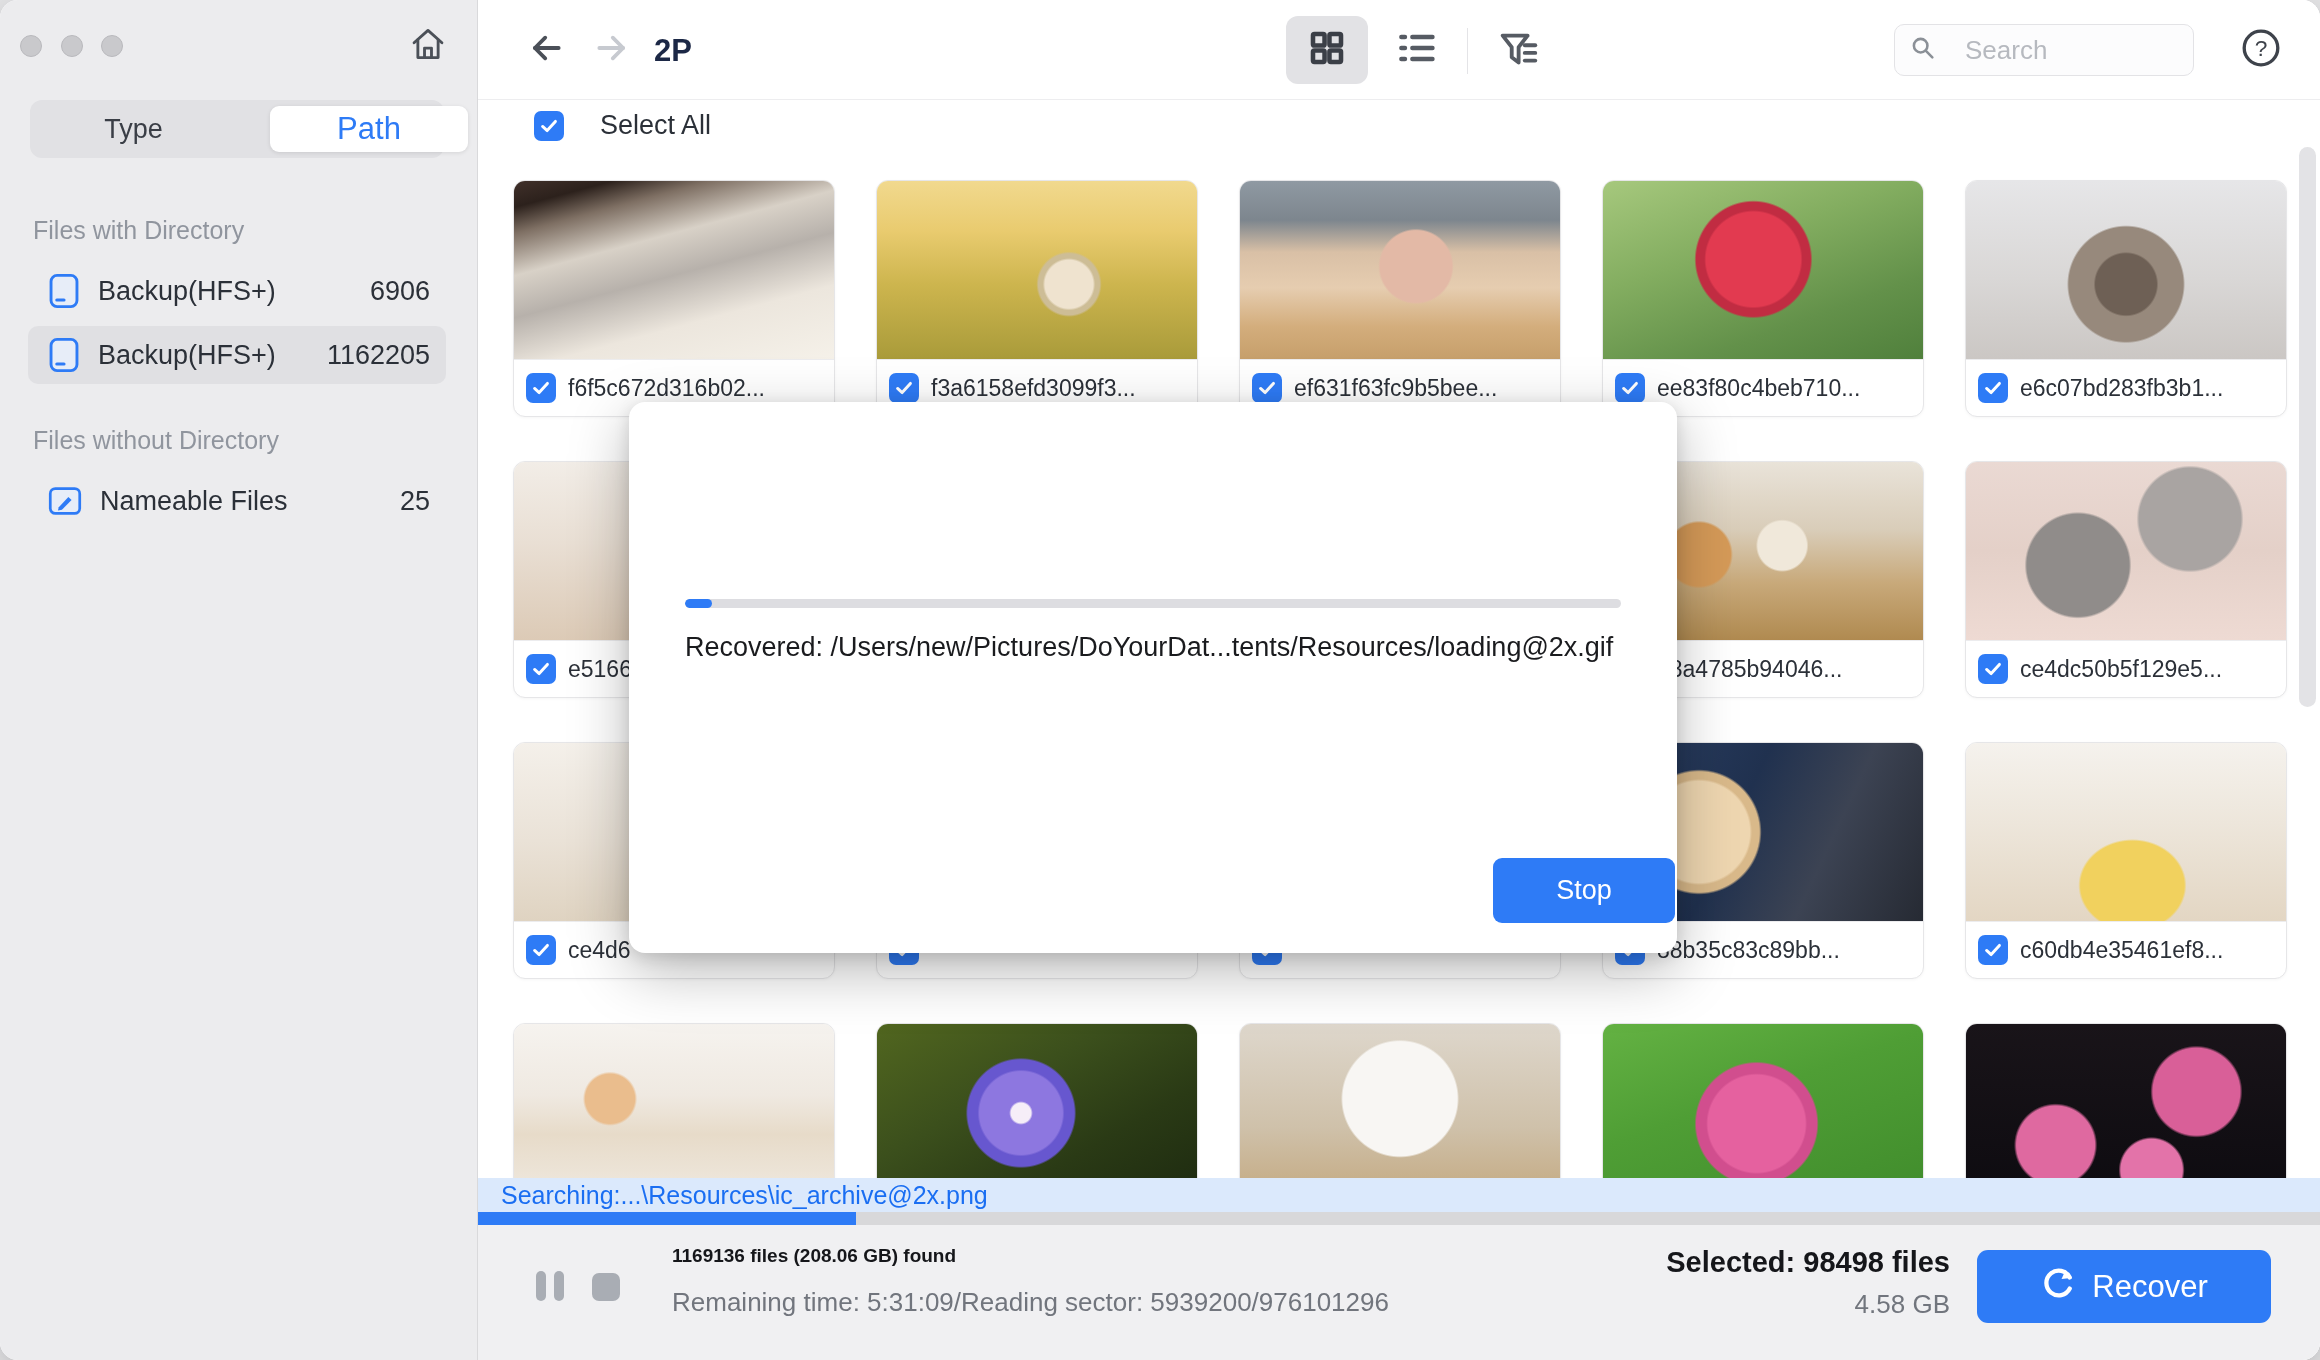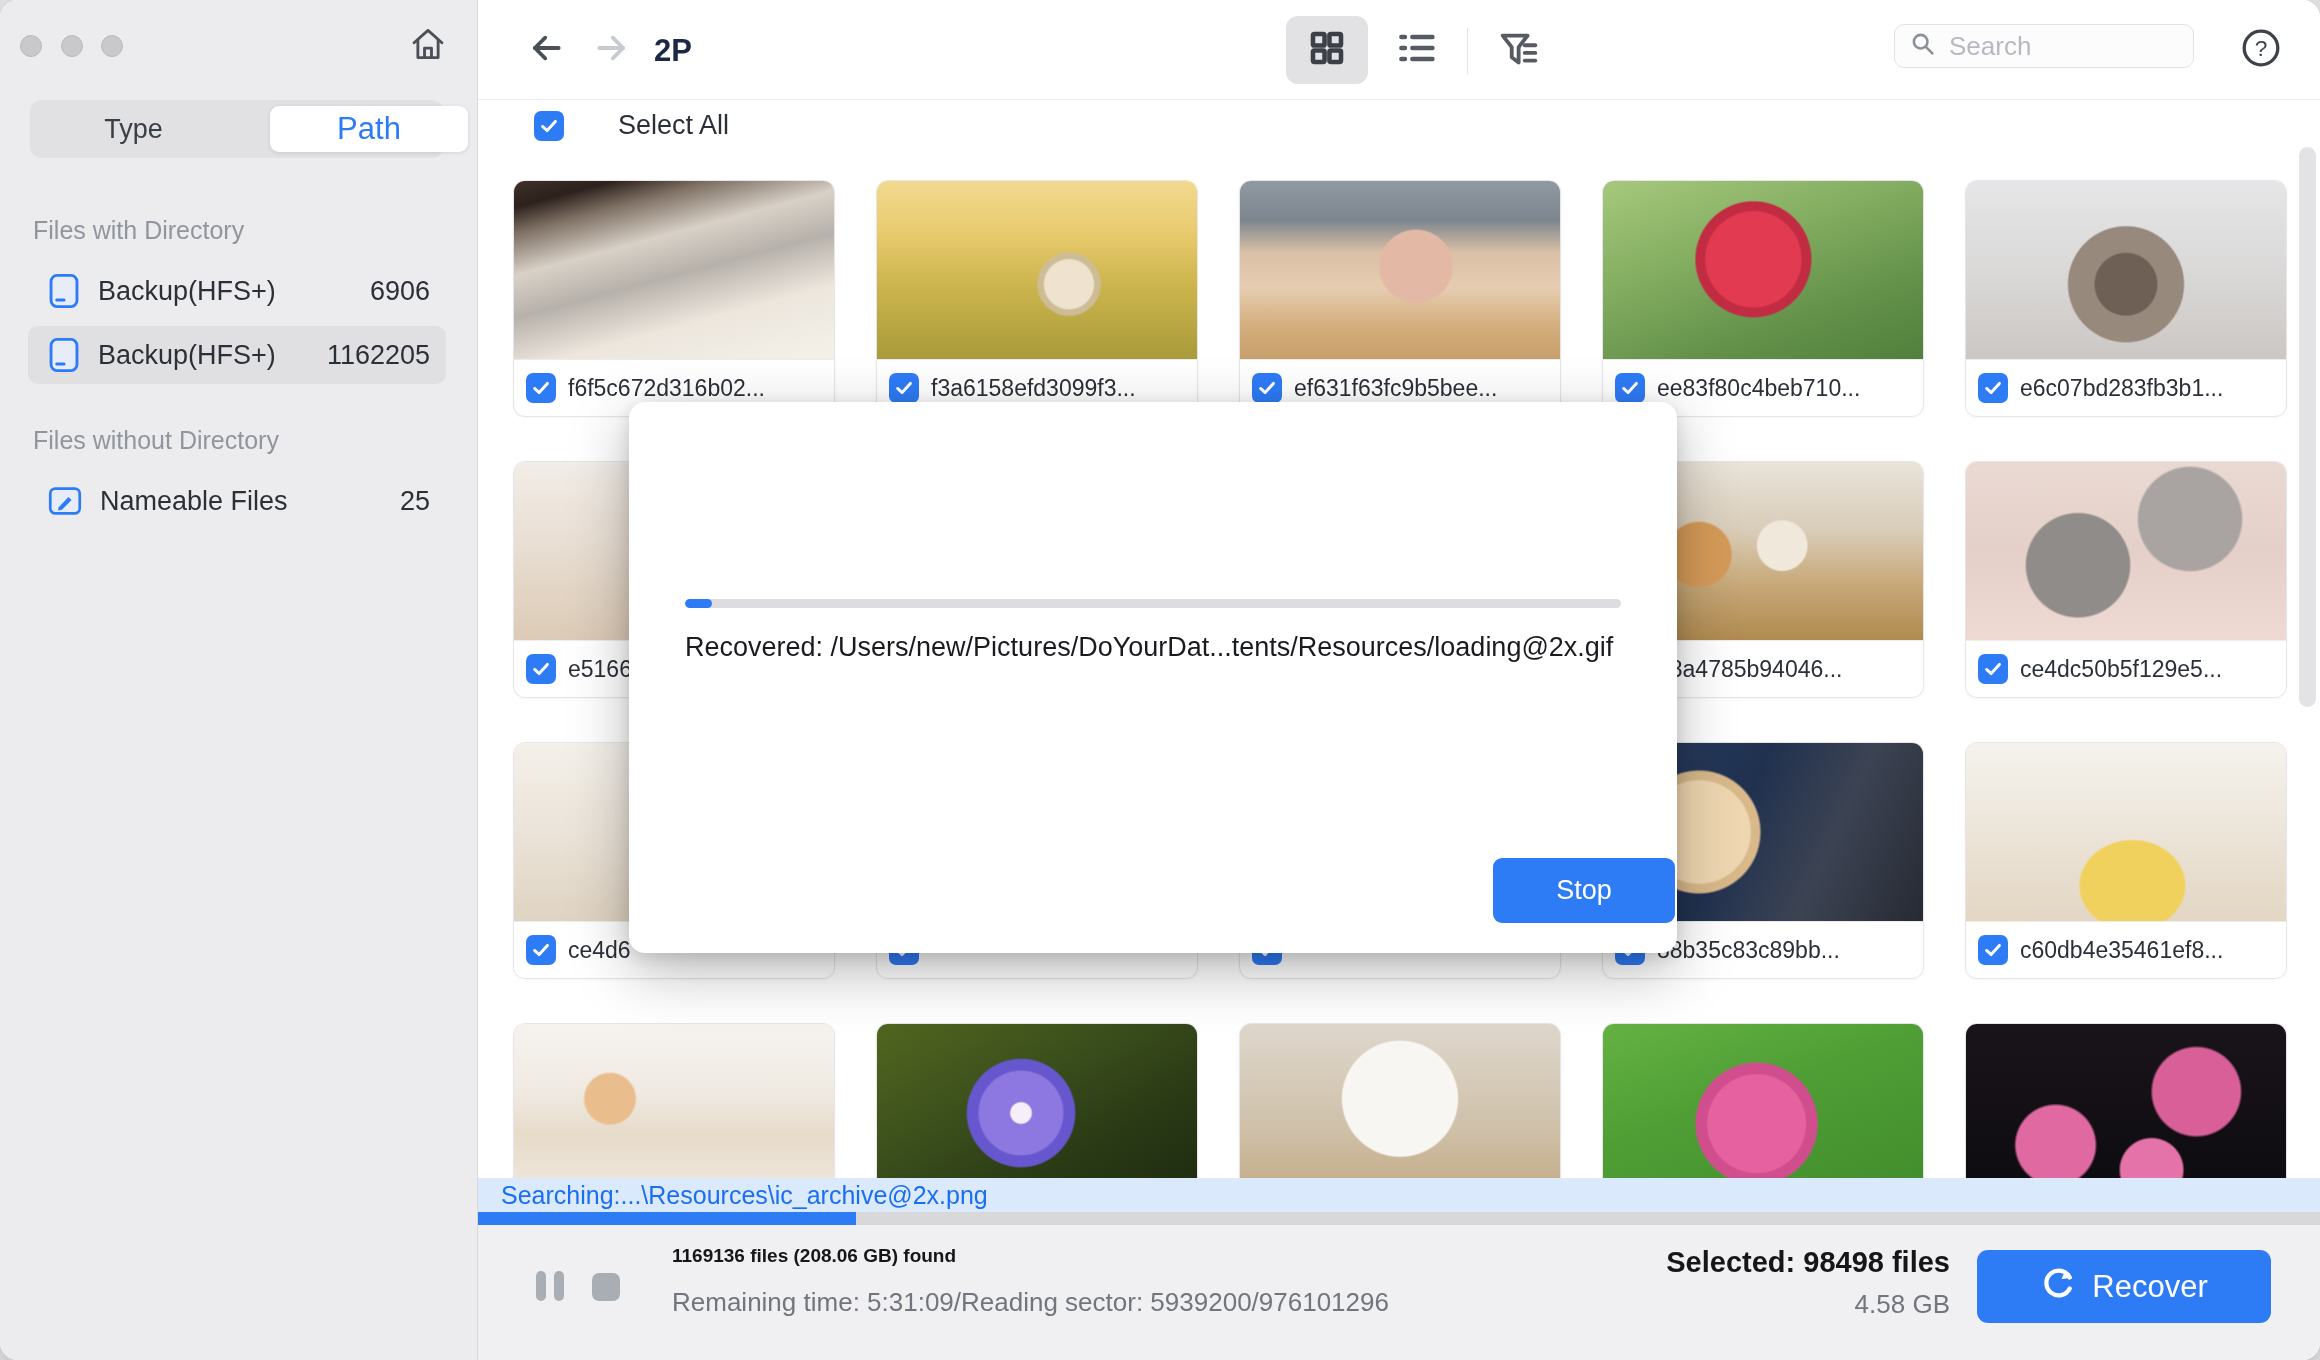--- a/index.html
+++ b/index.html
@@ -27,28 +27,28 @@
   .toolbar{position:absolute;left:0;top:0;width:100%;height:100px;background:#fff;border-bottom:1px solid #ededef;z-index:4}
   .nav-arrow{position:absolute;top:30px;width:40px;height:40px;display:flex;align-items:center;justify-content:center;cursor:pointer}
   .nav-back{left:48px}
   .nav-fwd{left:114px}
   .page-title{position:absolute;left:176px;top:33px;font-size:31px;font-weight:bold;color:#1c2846}
   .view-btn{position:absolute;display:flex;align-items:center;justify-content:center;cursor:pointer;border-radius:12px}
   .grid-btn{left:808px;top:16px;width:82px;height:68px;background:#e2e2e5}
   .list-btn{left:905px;top:22px;width:66px;height:56px}
   .tb-divider{position:absolute;left:989px;top:28px;width:1px;height:46px;background:#e4e4e7}
   .filter-btn{left:1010px;top:24px;width:62px;height:56px}
-  .search-box{position:absolute;left:1416px;top:24px;width:300px;height:44px;border:1.5px solid #e3e3e6;background:#fcfcfd;border-radius:10px;display:flex;align-items:center;padding:0 14px;gap:10px}
+  .search-box{position:absolute;left:1416px;top:24px;width:300px;height:52px;border:1.5px solid #e3e3e6;background:#fcfcfd;border-radius:10px;display:flex;align-items:center;padding:0 14px;gap:26px}
   .search-box input{border:none;outline:none;background:transparent;font-size:26px;color:#3a3e46;width:100%;font-family:"Liberation Sans",sans-serif}
   .search-box input::placeholder{color:#b6b9bf}
   .help-btn{position:absolute;left:1760px;top:27px;width:46px;height:46px;display:flex;align-items:center;justify-content:center;cursor:pointer}
 
   .selectall-row{position:absolute;left:56px;top:110px;display:flex;align-items:center;z-index:1}
   .cb{width:30px;height:30px;border-radius:7px;background:var(--accent,#2e7bf6);display:flex;align-items:center;justify-content:center;flex:none;cursor:pointer}
-  .selectall-label{margin-left:54px;font-size:27px;color:#2b3038}
+  .selectall-label{margin-left:36px;font-size:27px;color:#2b3038}
 
   .grid{position:absolute;left:35px;top:180px;width:1778px;display:grid;grid-template-columns:repeat(5,322px);column-gap:41px;row-gap:44px;z-index:1}
   .tile{width:322px;height:237px;border:1px solid #e6e6e8;border-radius:12px;background:#fff;overflow:hidden;cursor:pointer;box-shadow:0 1px 3px rgba(0,0,0,.04)}
   .tile-img{height:179px;border-bottom:1px solid #ececee}
   .tile-bar{height:56px;display:flex;align-items:center;padding-left:12px}
   .tile-name{margin-left:12px;font-size:23px;color:#2b3038;white-space:nowrap;overflow:hidden;text-overflow:ellipsis;padding-right:8px}
 
   .scroll-thumb{position:absolute;left:1821px;top:147px;width:17px;height:560px;border-radius:9px;background:#e3e3e6;z-index:3;cursor:pointer}
 
   

